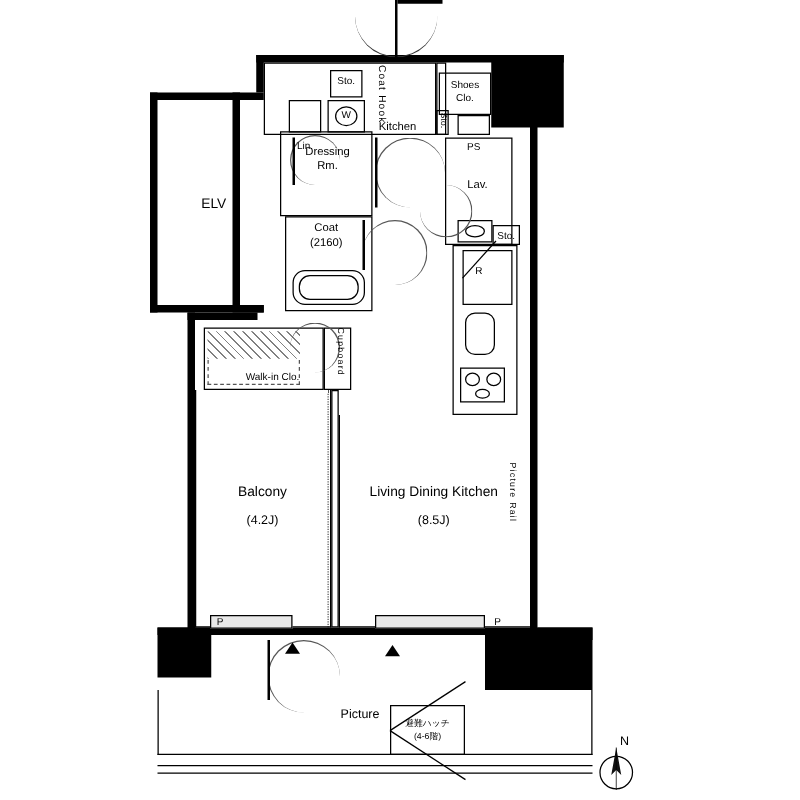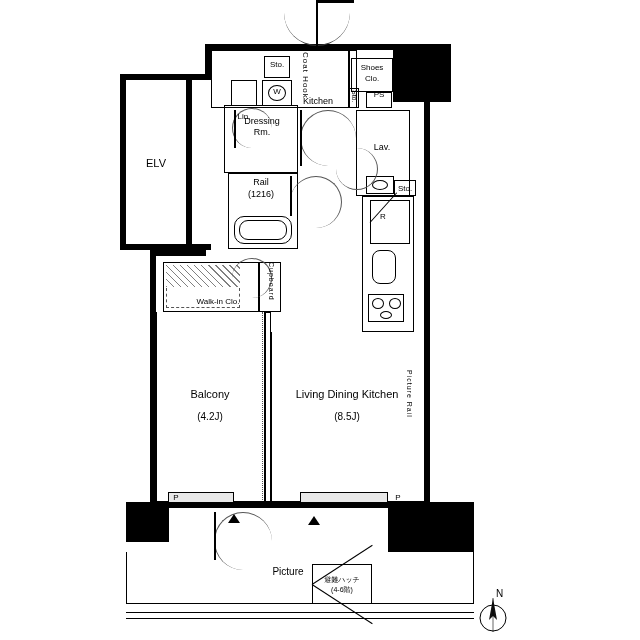--- a/index.html
+++ b/index.html
@@ -122,31 +122,31 @@
 
   <div class="arc" style="left:232px;top:258px;width:40px;height:40px;border-left:none;border-bottom:none;"></div>
 
   <div class="tri" style="left:228px;top:514px;"></div>
   <div class="tri" style="left:308px;top:516px;"></div>
 
   <div class="thin" style="left:312px;top:564px;width:60px;height:40px;"></div>
   <div class="line" style="left:312px;top:584px;width:72px;height:1px;transform:rotate(-33deg);transform-origin:left center;"></div>
   <div class="line" style="left:312px;top:584px;width:72px;height:1px;transform:rotate(33deg);transform-origin:left center;"></div>
 
-  <div class="lbl c big" style="left:156px;top:158px;">ELV</div>
+  <div class="lbl c big" style="left:171px;top:158px;">ELV</div>
   <div class="lbl" style="left:303px;top:96px;font-size:9px;">Kitchen</div>
   <div class="lbl c" style="left:262px;top:116px;">Dressing<br>Rm.</div>
-  <div class="lbl c" style="left:261px;top:177px;">Rail</div>
-  <div class="lbl c" style="left:261px;top:189px;">(1216)</div>
+  <div class="lbl c" style="left:261px;top:177px;">Coat</div>
+  <div class="lbl c" style="left:261px;top:189px;">(2160)</div>
   <div class="lbl c" style="left:382px;top:142px;">Lav.</div>
   <div class="lbl c" style="left:372px;top:62px;font-size:8px;">Shoes<br>Clo.</div>
   <div class="lbl c" style="left:277px;top:59px;font-size:8px;">Sto.</div>
   <div class="lbl c" style="left:354px;top:90px;font-size:7px;writing-mode:vertical-rl;">Sto.</div>
   <div class="lbl c" style="left:405px;top:183px;font-size:8px;">Sto.</div>
-  <div class="lbl c" style="left:379px;top:89px;font-size:8px;">PS</div>
+  <div class="lbl c" style="left:379px;top:112px;font-size:8px;">PS</div>
   <div class="lbl c" style="left:277px;top:86px;font-size:8px;">W</div>
   <div class="lbl c" style="left:244px;top:87px;font-size:8px;margin-top:24px;">Lin.</div>
   <div class="lbl c" style="left:383px;top:211px;font-size:8px;">R</div>
   <div class="lbl vert" style="left:300px;top:52px;">Coat Hook</div>
   <div class="lbl c" style="left:218px;top:296px;font-size:8px;">Walk-in Clo.</div>
   <div class="lbl vert" style="left:266px;top:262px;font-size:7px;">Cupboard</div>
   <div class="lbl c big" style="left:210px;top:389px;">Balcony</div>
   <div class="lbl c" style="left:210px;top:411px;font-size:10px;">(4.2J)</div>
   <div class="lbl c big" style="left:347px;top:389px;">Living Dining Kitchen</div>
   <div class="lbl c" style="left:347px;top:411px;font-size:10px;">(8.5J)</div>

